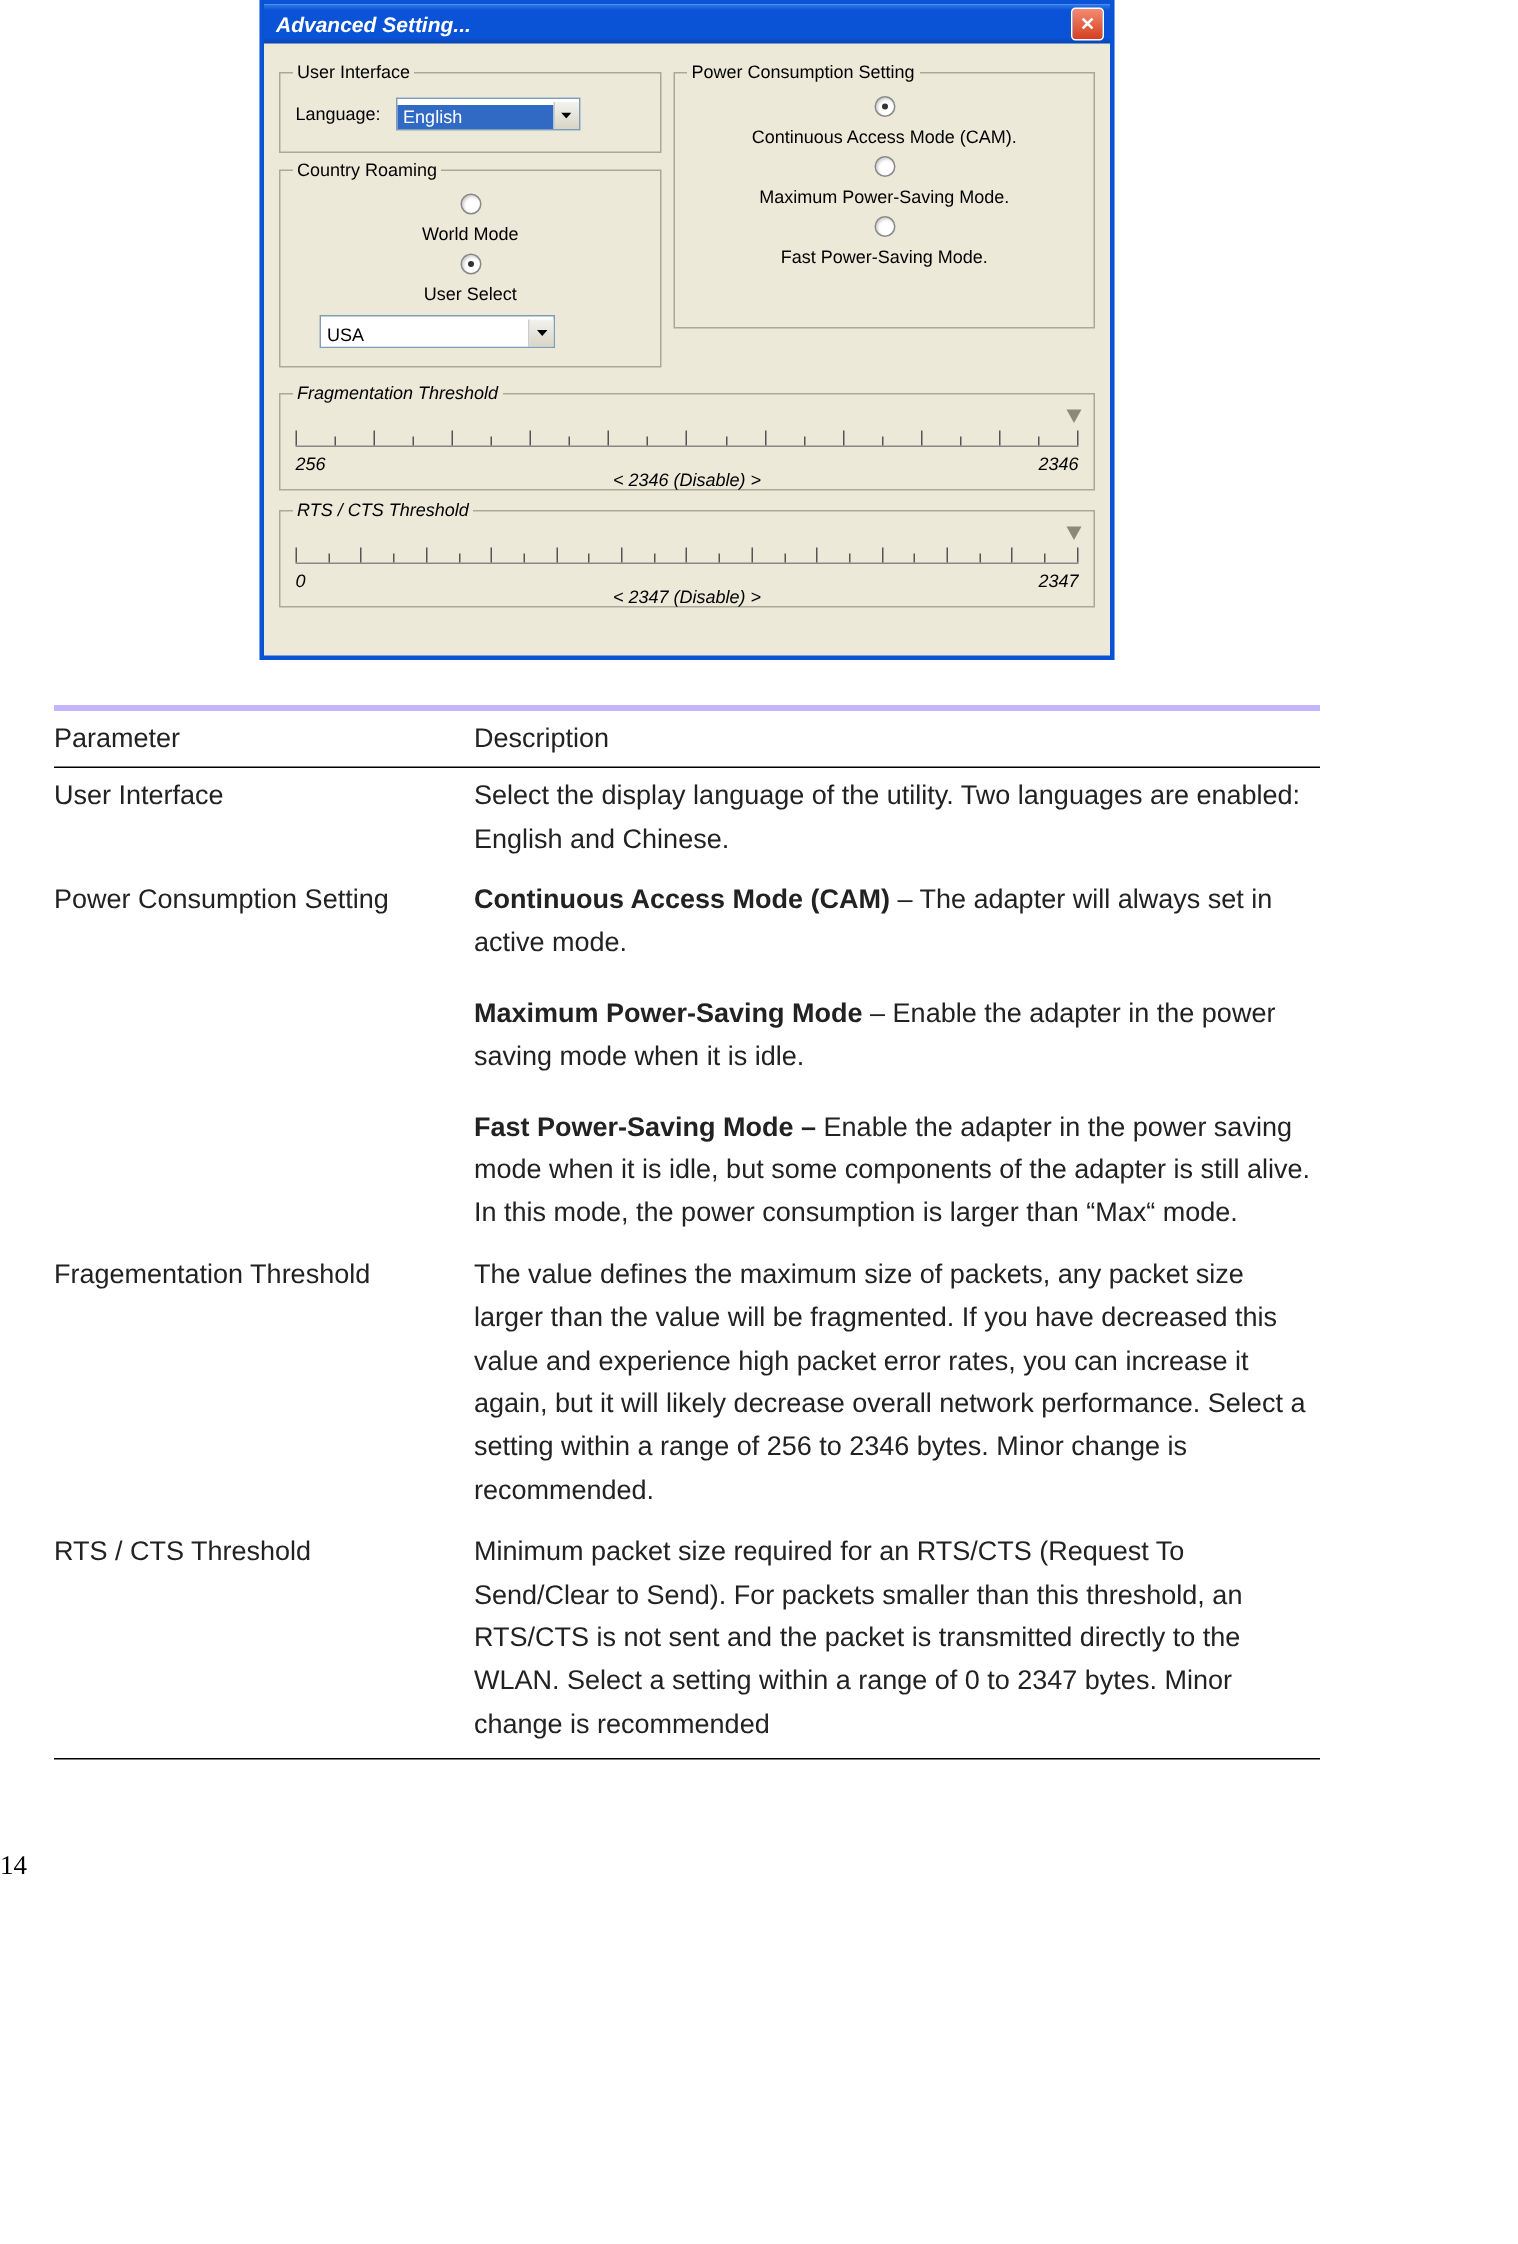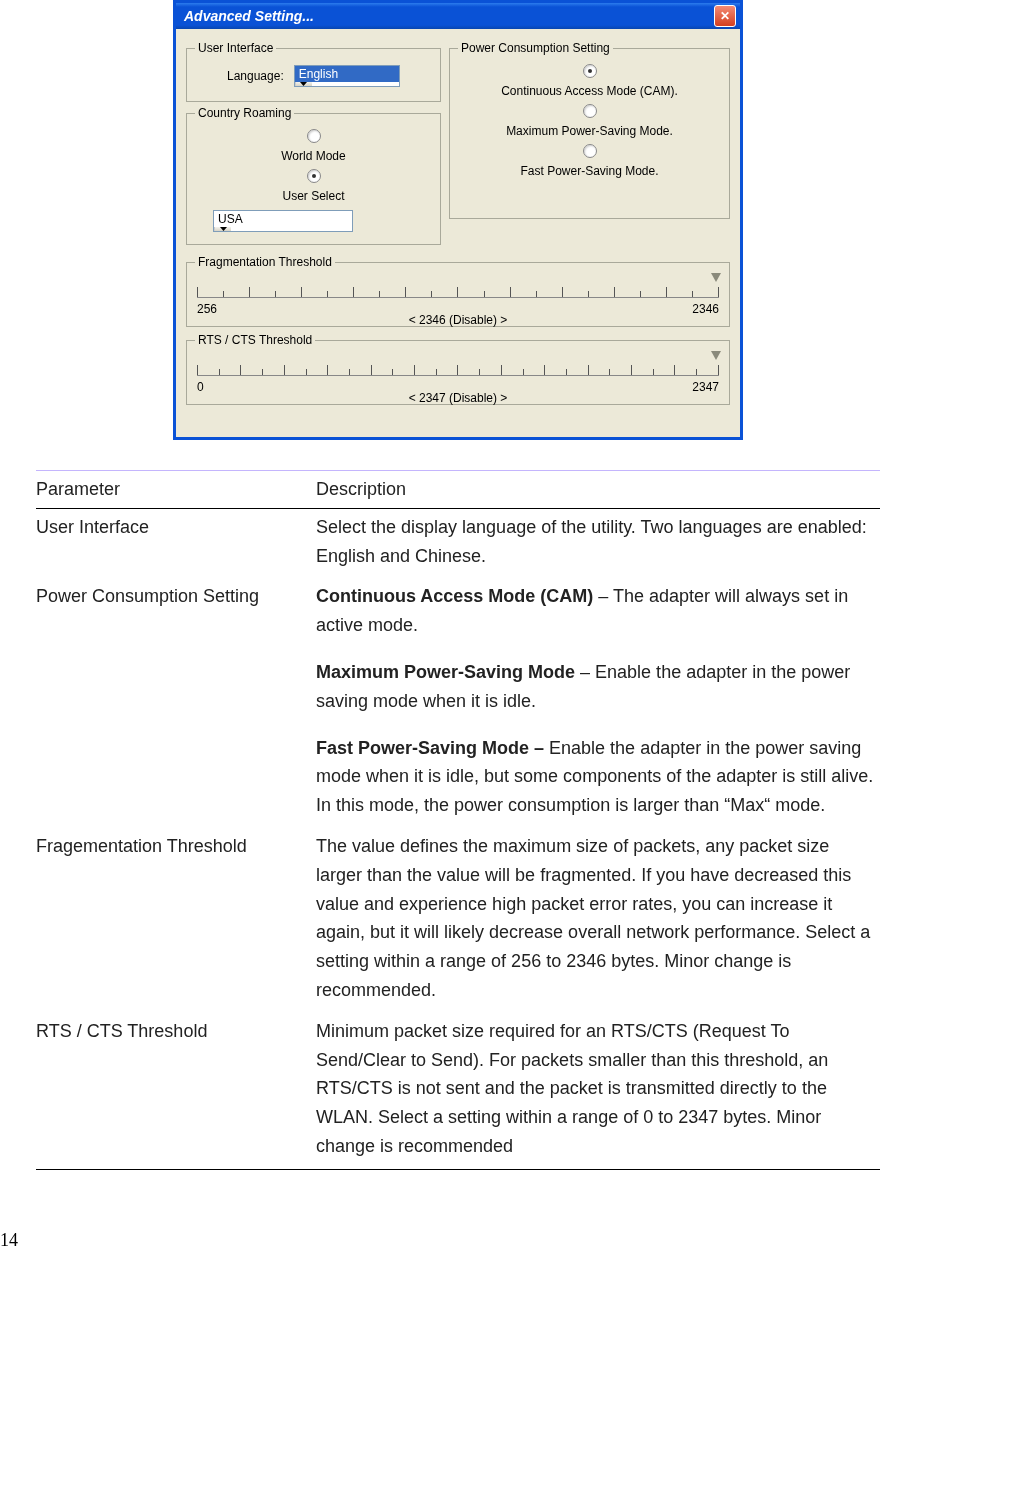--- a/index.html
+++ b/index.html
@@ -68,29 +68,27 @@
     color: #000;
     font-size: 12px;
   }
   .left-col { flex: 0 0 255px; }
   .right-col { flex: 1; }
   .lang-row {
     display: flex;
     align-items: center;
     gap: 10px;
     padding: 4px 2px;
-    margin-left: 30px;
   }
   .combo {
     display: inline-flex;
-    align-items: flex-start;
+    align-items: flex-end;
     border: 1px solid #7f9db9;
     background: #fff;
     height: 20px;
-    flex-direction: column;
   }
   .combo-val {
     display: inline-block;
     background: #316ac5;
     color: #fff;
     padding: 1px 4px;
     min-width: 96px;
     font-size: 12px;
   }
   .combo-val.plain {
@@ -128,20 +126,21 @@
   }
   .radio.selected::after {
     content: "";
     width: 4px;
     height: 4px;
     border-radius: 50%;
     background: #333;
   }
   .wide-fieldset {
     margin-top: 6px;
+    font-style: italic;
   }
   .scale-wrap {
     position: relative;
     padding-top: 6px;
   }
   .ticks {
     height: 16px;
     display: flex;
     justify-content: space-between;
     align-items: flex-end;
@@ -197,21 +196,21 @@
   .param-table {
     border-collapse: collapse;
     width: 100%;
   }
   .param-table th, .param-table td {
     text-align: left;
     vertical-align: top;
     padding: 4px 0;
   }
   .param-table thead tr {
-    border-top: 1px solid #c4b5fd;
+    border-top: 4px solid #c4b5fd;
     border-bottom: 1px solid #000;
   }
   .param-table tbody tr.lastrow td {
     border-bottom: 1px solid #000;
   }
   .param-col {
     width: 280px;
     padding-right: 10px;
   }
   .desc-col p {

